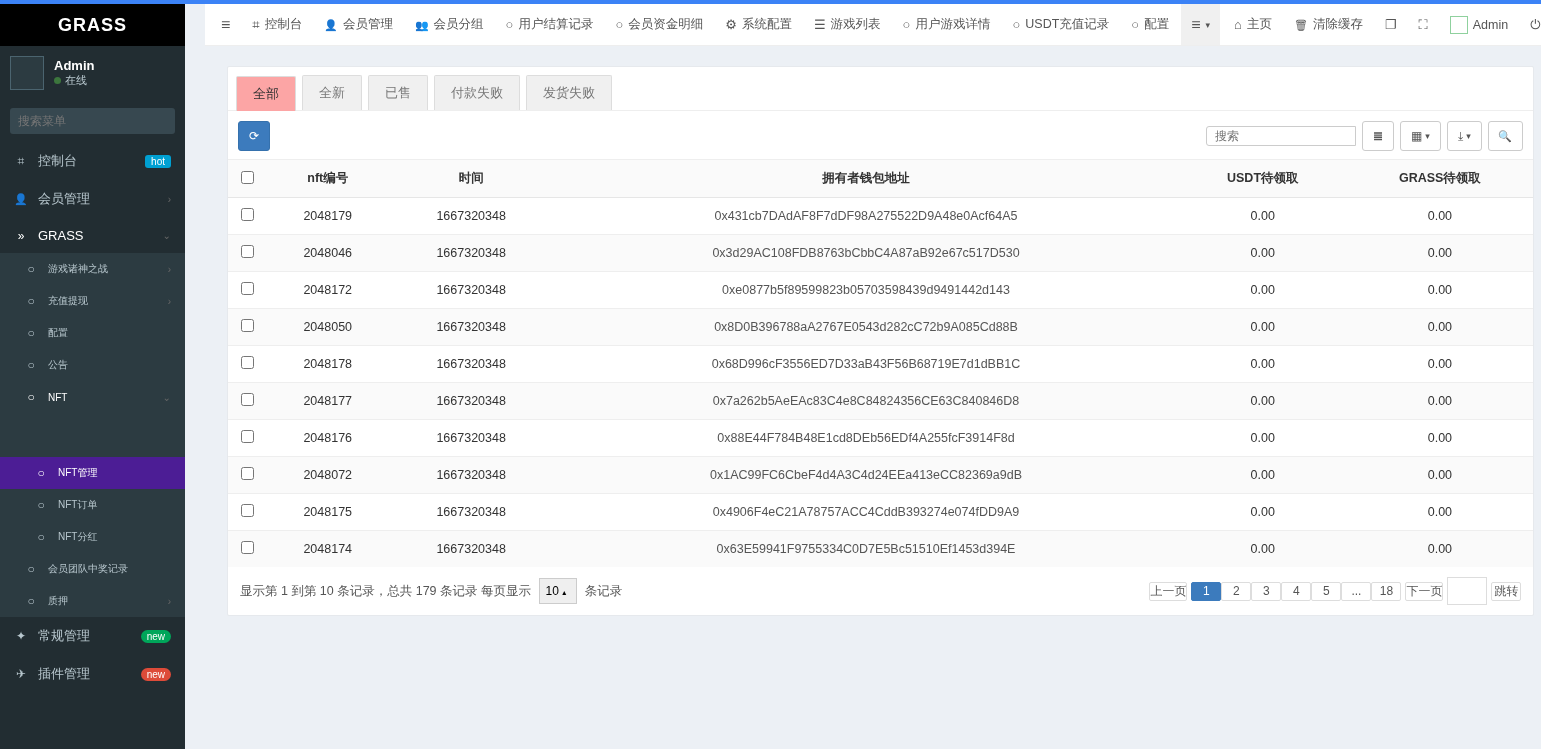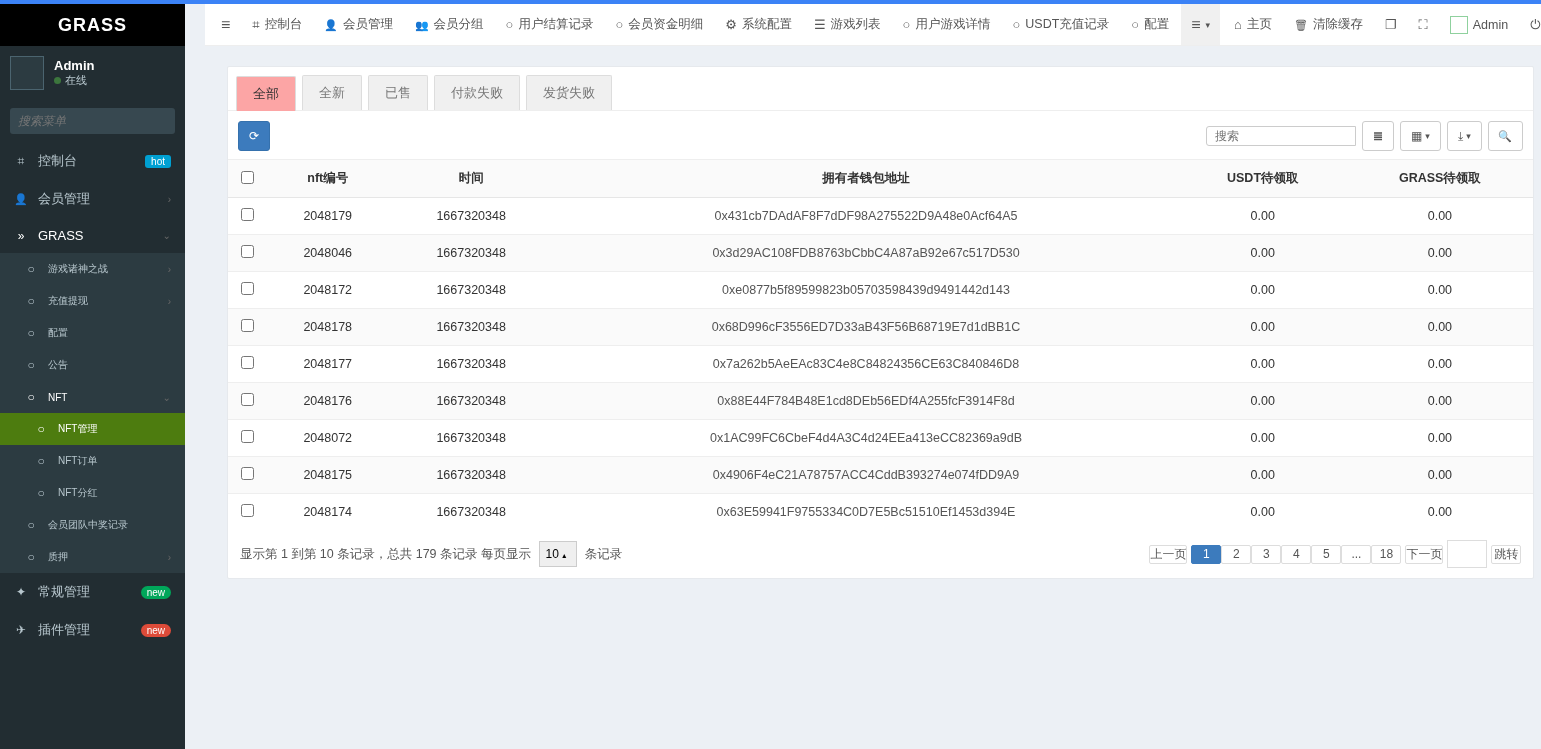--- a/index.html
+++ b/index.html
@@ -9,25 +9,25 @@
 
 .sidebar { width: 185px; background: #222d32; color: #b8c7ce; display: flex; flex-direction: column; }
 .brand { height: 42px; background: #000; color: #fff; font-size: 18px; font-weight: 600; letter-spacing: 1px; display: flex; align-items: center; justify-content: center; }
 .user-panel { padding: 10px; display: flex; align-items: center; gap: 10px; }
 .avatar-sq { width: 34px; height: 34px; border: 1px solid #4b646f; background: #2c3b41; }
 .user-info .uname { color: #fff; font-weight: 600; font-size: 13px; }
 .user-info .ustatus { font-size: 11px; color: #b8c7ce; display: flex; align-items: center; gap: 4px; }
 .status-dot { width: 7px; height: 7px; border-radius: 50%; background: #3c763d; display: inline-block; }
 .search-wrap { padding: 8px 10px; }
 .search-box { display: flex; background: #374850; border-radius: 3px; overflow: hidden; }
-.search-box input { flex: 1; background: transparent; border: 0; color: #a3a3a3; padding: 6px 8px; font-size: 12px; outline: none; font-style: italic; }
+.search-box input { flex: 1; background: transparent; border: 0; color: #a3a3a3; padding: 6px 8px; font-size: 12px; outline: none; }
 .menu { list-style: none; }
 .menu li { position: relative; }
 .menu li a { display: flex; align-items: center; padding: 10px 14px; color: #b8c7ce; text-decoration: none; font-size: 13px; gap: 10px; }
-.menu li.active > a { background: #4d7c0f; color: #fff; }
+.menu li.active > a { background: #4c1d95; color: #fff; margin-top: 44px; }
 .menu li.open > a { color: #fff; }
 .menu .tv { flex: 1; }
 .menu .caret { font-size: 10px; color: #666; }
 .menu .sub { list-style: none; background: #2c3b41; }
 .menu .sub li a { padding: 9px 14px 9px 24px; font-size: 10px; }
 .menu .sub .sub li a { padding-left: 34px; }
 .badge-hot { background: #00a0d2; color: #fff; font-size: 10px; padding: 1px 6px; border-radius: 3px; }
 .badge-new-g { background: #00a65a; color: #fff; font-size: 10px; padding: 1px 6px; border-radius: 7px; }
 .badge-new-r { background: #dd4b39; color: #fff; font-size: 10px; padding: 1px 6px; border-radius: 7px; }
 .mi { width: 14px; display: inline-flex; justify-content: center; font-size: 12px; }
@@ -360,20 +360,28 @@
               <tr>
                 <td class="chk"><input type="checkbox" style=""></td>
                 <td>2048172</td>
                 <td>1667320348</td>
                 <td class="addr">0xe0877b5f89599823b05703598439d9491442d143</td>
                 <td>0.00</td>
                 <td>0.00</td>
               </tr>
               <tr>
                 <td class="chk"><input type="checkbox" style=""></td>
+                <td>2048050</td>
+                <td>1667320348</td>
+                <td class="addr">0x8D0B396788aA2767E0543d282cC72b9A085Cd88B</td>
+                <td>0.00</td>
+                <td>0.00</td>
+              </tr>
+              <tr>
+                <td class="chk"><input type="checkbox" style=""></td>
                 <td>2048178</td>
                 <td>1667320348</td>
                 <td class="addr">0x68D996cF3556ED7D33aB43F56B68719E7d1dBB1C</td>
                 <td>0.00</td>
                 <td>0.00</td>
               </tr>
               <tr>
                 <td class="chk"><input type="checkbox" style=""></td>
                 <td>2048177</td>
                 <td>1667320348</td>

